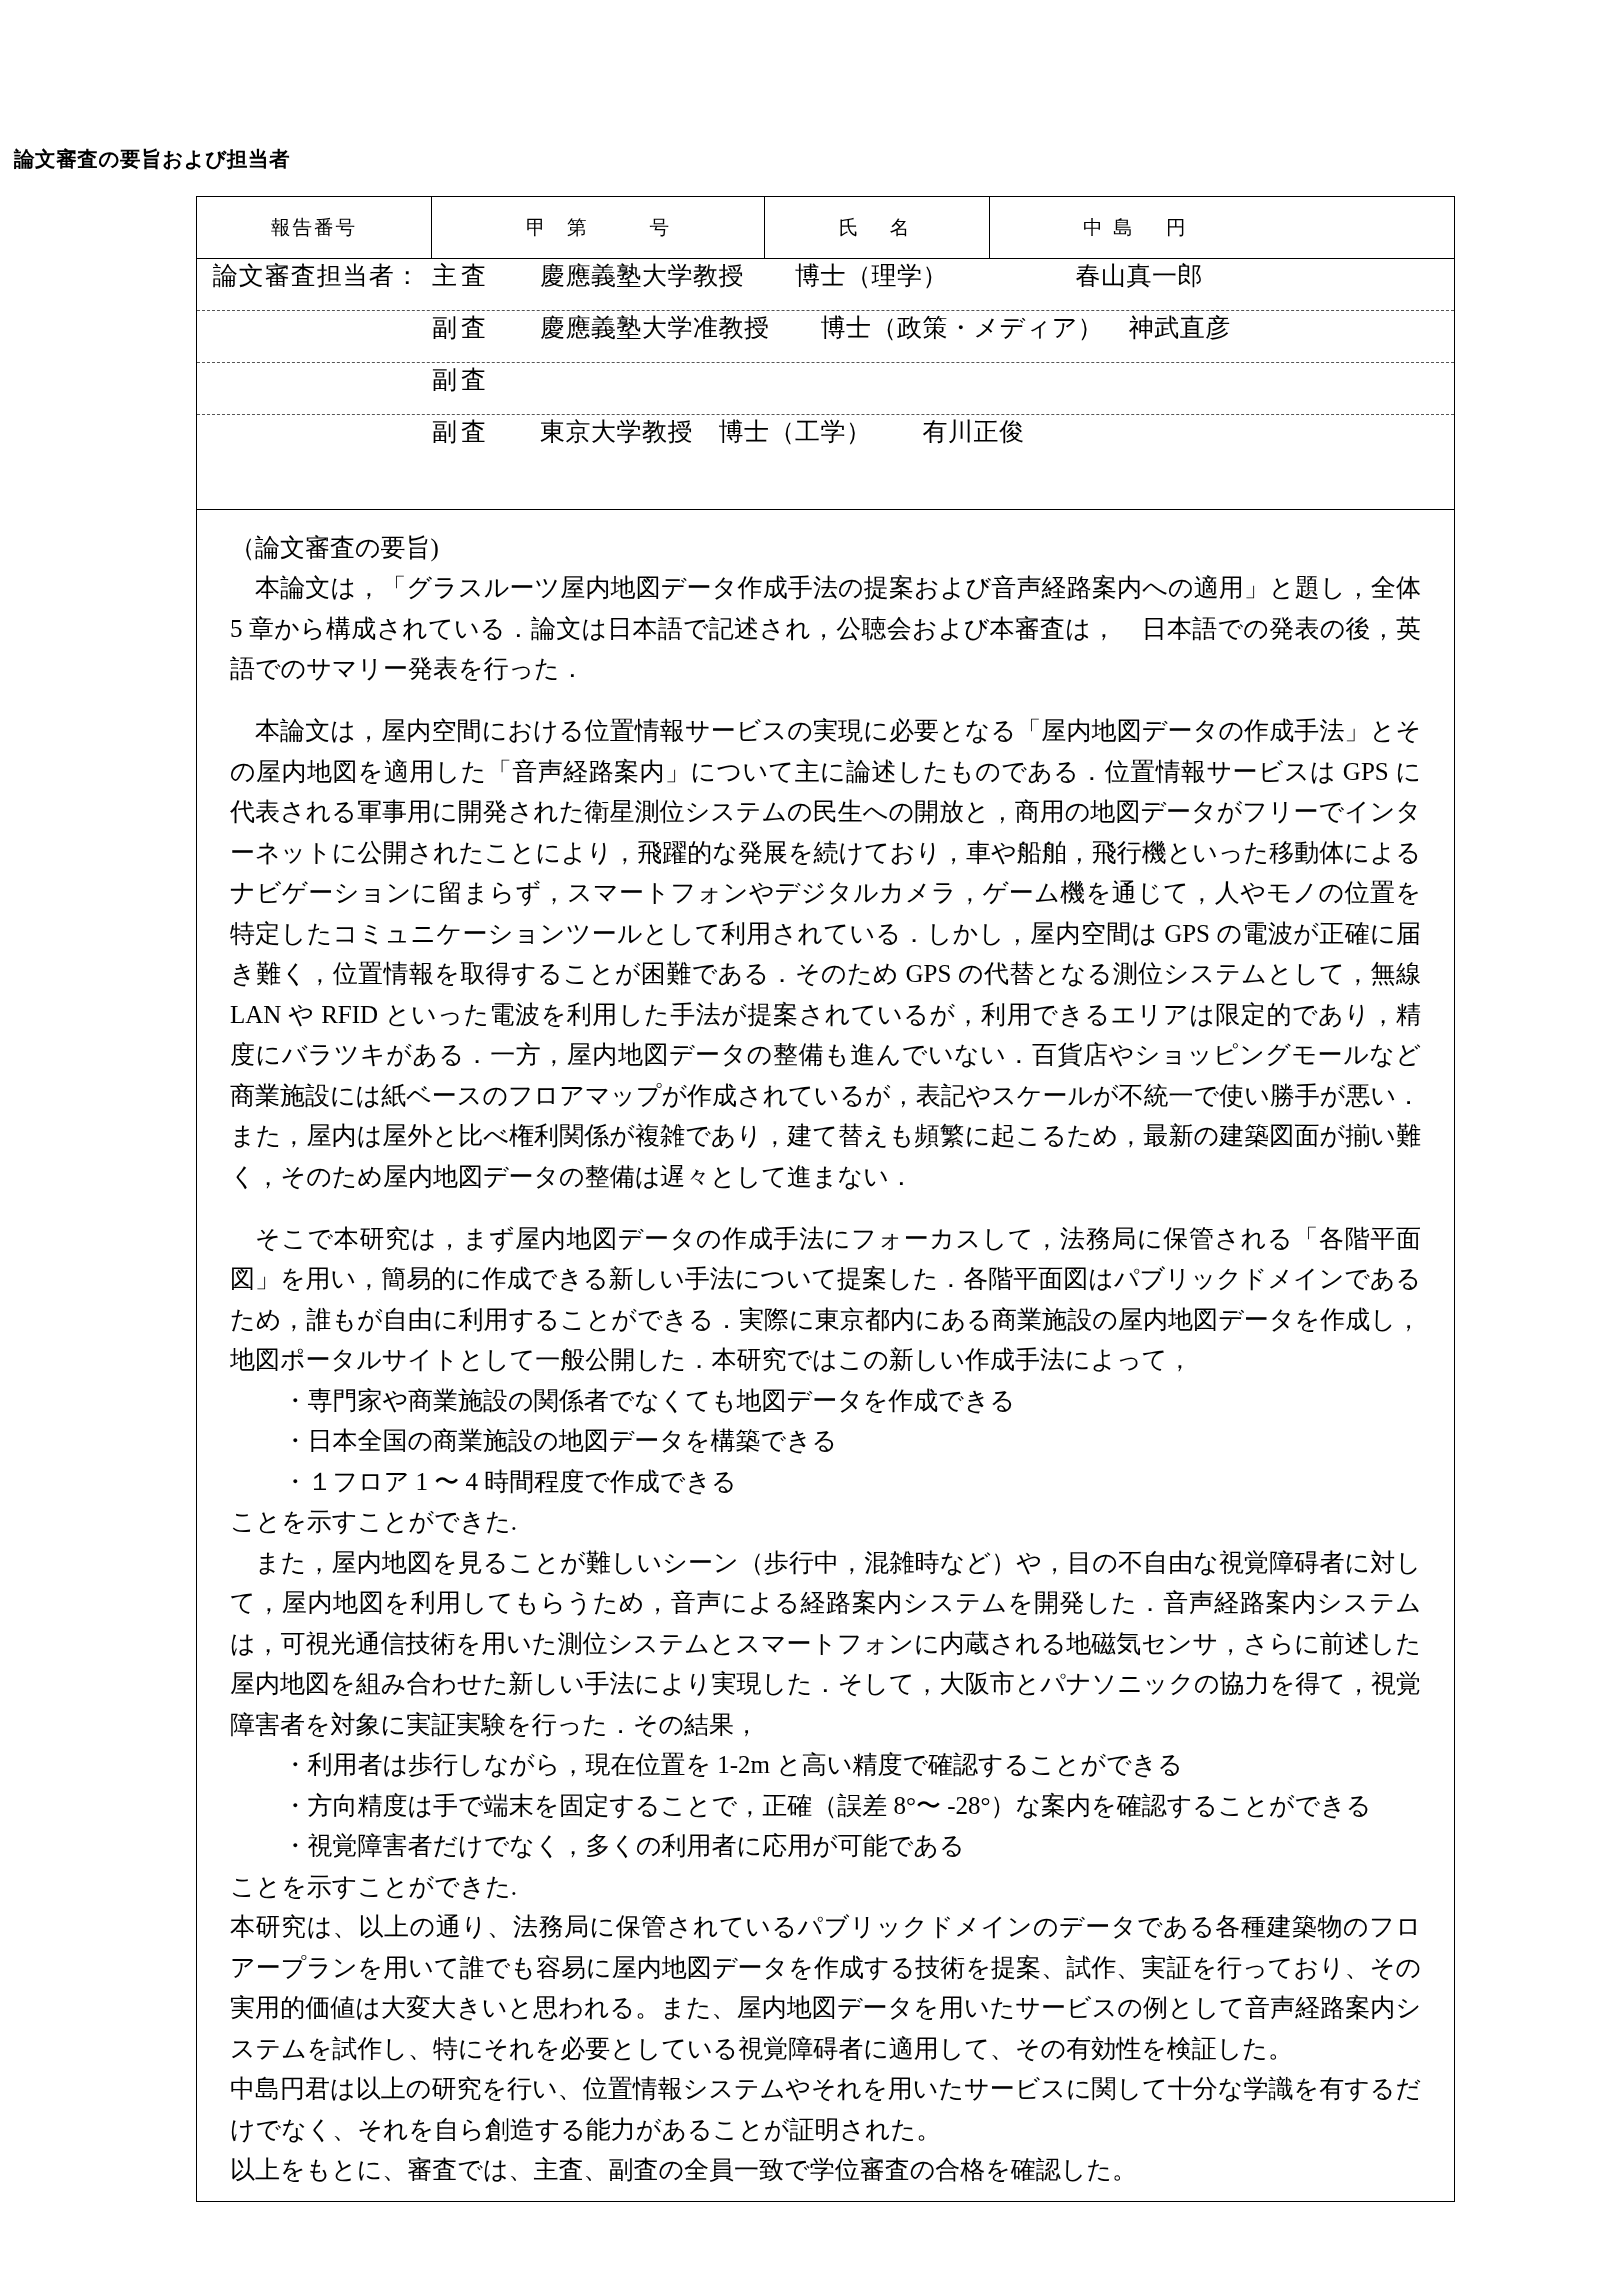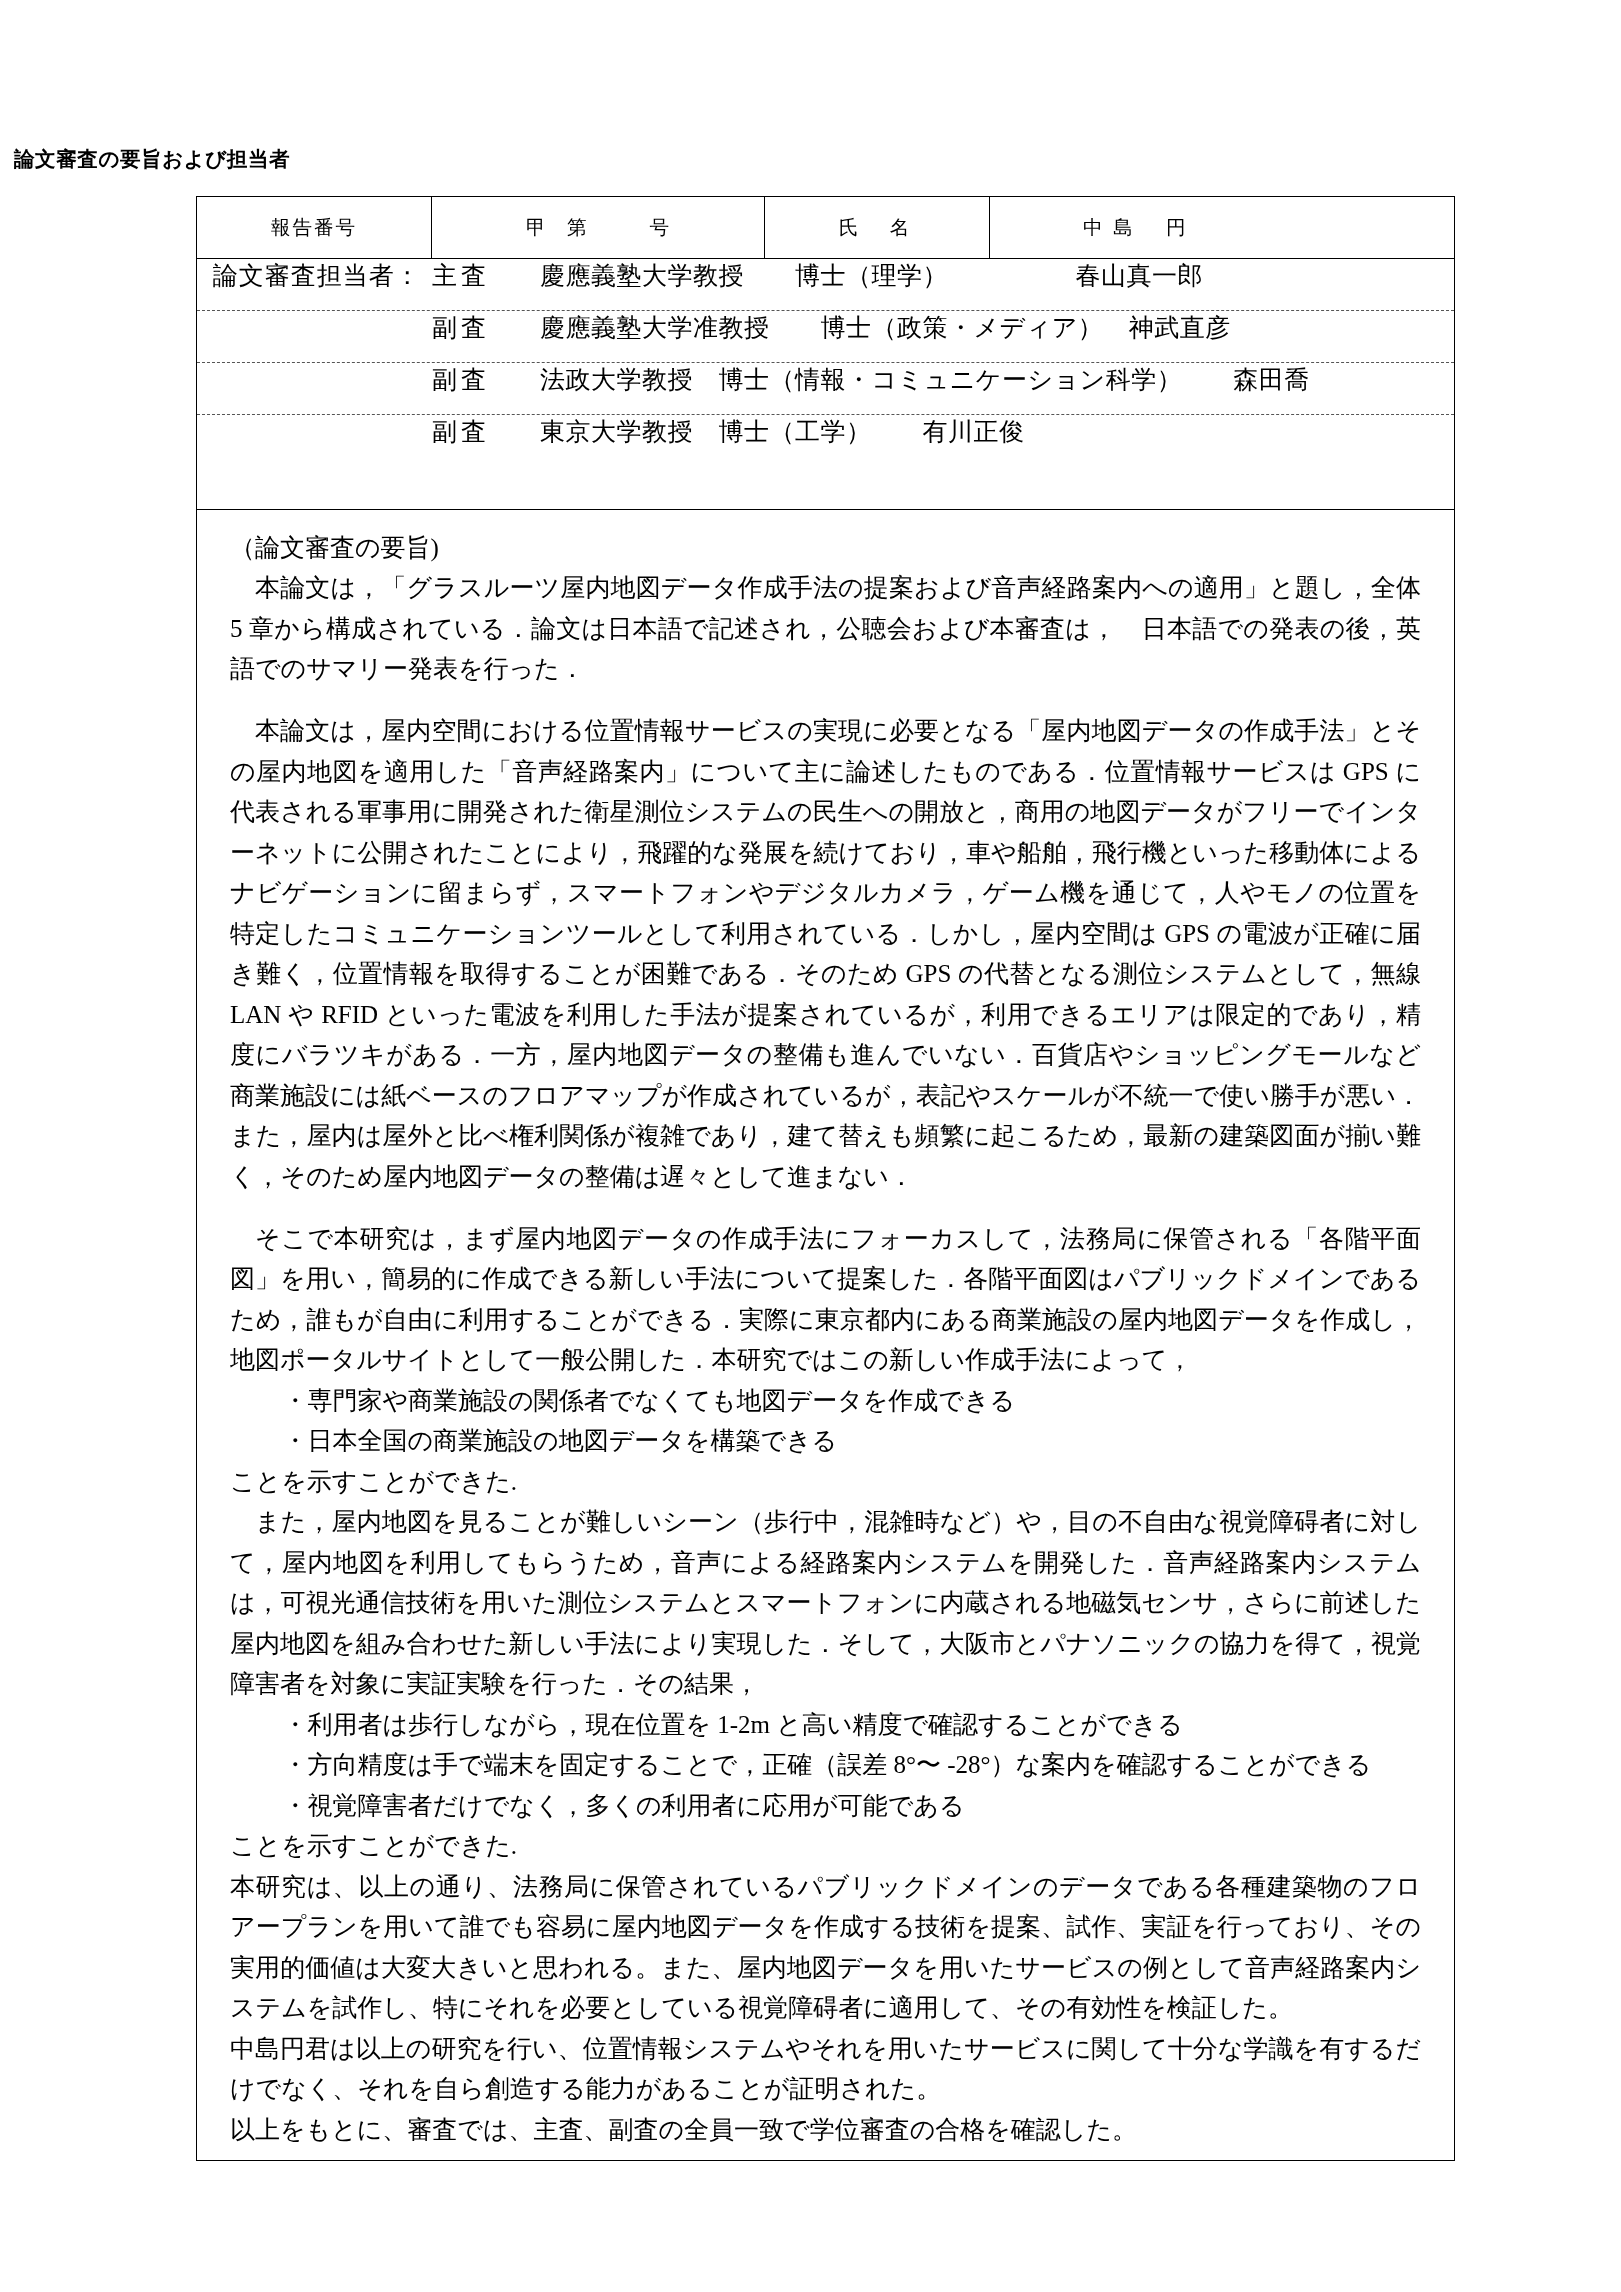--- a/index.html
+++ b/index.html
@@ -137,40 +137,40 @@
         <div class="who">慶應義塾大学教授　　博士（理学）　　　　　春山真一郎</div>
       </div>
       <div class="rev-row indent dashed-top">
         <div class="lead-label"></div>
         <div class="role">副査</div>
         <div class="who">慶應義塾大学准教授　　博士（政策・メディア）　神武直彦</div>
       </div>
       <div class="rev-row indent dashed-top">
         <div class="lead-label"></div>
         <div class="role">副査</div>
-        <div class="who">法政大学教授　博士（情報・コミュニケーション科学）　　森田喬</div>
       </div>
       <div class="rev-row indent dashed-top">
         <div class="lead-label"></div>
         <div class="role">副査</div>
         <div class="who">東京大学教授　博士（工学）　　有川正俊</div>
       </div>
       <div class="rev-spacer"></div>
     </div>
 
     <div class="body-area">
       <p>（論文審査の要旨)</p>
       <p class="indent1">本論文は，「グラスルーツ屋内地図データ作成手法の提案および音声経路案内への適用」と題し，全体 5 章から構成されている．論文は日本語で記述され，公聴会および本審査は，　日本語での発表の後，英語でのサマリー発表を行った．</p>
       <div class="gap"></div>
       <p class="indent1">本論文は，屋内空間における位置情報サービスの実現に必要となる「屋内地図データの作成手法」とその屋内地図を適用した「音声経路案内」について主に論述したものである．位置情報サービスは GPS に代表される軍事用に開発された衛星測位システムの民生への開放と，商用の地図データがフリーでインターネットに公開されたことにより，飛躍的な発展を続けており，車や船舶，飛行機といった移動体によるナビゲーションに留まらず，スマートフォンやデジタルカメラ，ゲーム機を通じて，人やモノの位置を特定したコミュニケーションツールとして利用されている．しかし，屋内空間は GPS の電波が正確に届き難く，位置情報を取得することが困難である．そのため GPS の代替となる測位システムとして，無線 LAN や RFID といった電波を利用した手法が提案されているが，利用できるエリアは限定的であり，精度にバラツキがある．一方，屋内地図データの整備も進んでいない．百貨店やショッピングモールなど商業施設には紙ベースのフロアマップが作成されているが，表記やスケールが不統一で使い勝手が悪い．また，屋内は屋外と比べ権利関係が複雑であり，建て替えも頻繁に起こるため，最新の建築図面が揃い難く，そのため屋内地図データの整備は遅々として進まない．</p>
       <div class="gap"></div>
       <p class="indent1">そこで本研究は，まず屋内地図データの作成手法にフォーカスして，法務局に保管される「各階平面図」を用い，簡易的に作成できる新しい手法について提案した．各階平面図はパブリックドメインであるため，誰もが自由に利用することができる．実際に東京都内にある商業施設の屋内地図データを作成し，地図ポータルサイトとして一般公開した．本研究ではこの新しい作成手法によって，</p>
       <ul class="bullets">
         <li>・専門家や商業施設の関係者でなくても地図データを作成できる</li>
         <li>・日本全国の商業施設の地図データを構築できる</li>
+        <li>・１フロア 1 〜 4 時間程度で作成できる</li>
       </ul>
       <p>ことを示すことができた.</p>
       <p class="indent1">また，屋内地図を見ることが難しいシーン（歩行中，混雑時など）や，目の不自由な視覚障碍者に対して，屋内地図を利用してもらうため，音声による経路案内システムを開発した．音声経路案内システムは，可視光通信技術を用いた測位システムとスマートフォンに内蔵される地磁気センサ，さらに前述した屋内地図を組み合わせた新しい手法により実現した．そして，大阪市とパナソニックの協力を得て，視覚障害者を対象に実証実験を行った．その結果，</p>
       <ul class="bullets">
         <li>・利用者は歩行しながら，現在位置を 1-2m と高い精度で確認することができる</li>
         <li>・方向精度は手で端末を固定することで，正確（誤差 8°〜 -28°）な案内を確認することができる</li>
         <li>・視覚障害者だけでなく，多くの利用者に応用が可能である</li>
       </ul>
       <p>ことを示すことができた.</p>
       <p>本研究は、以上の通り、法務局に保管されているパブリックドメインのデータである各種建築物のフロアープランを用いて誰でも容易に屋内地図データを作成する技術を提案、試作、実証を行っており、その実用的価値は大変大きいと思われる。また、屋内地図データを用いたサービスの例として音声経路案内システムを試作し、特にそれを必要としている視覚障碍者に適用して、その有効性を検証した。</p>

